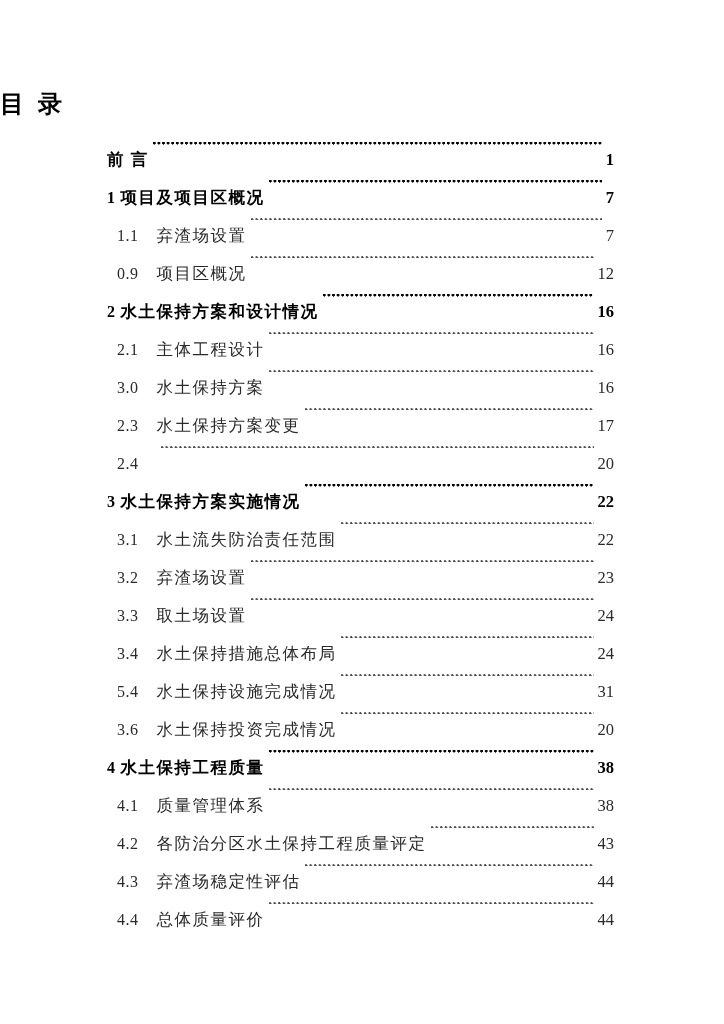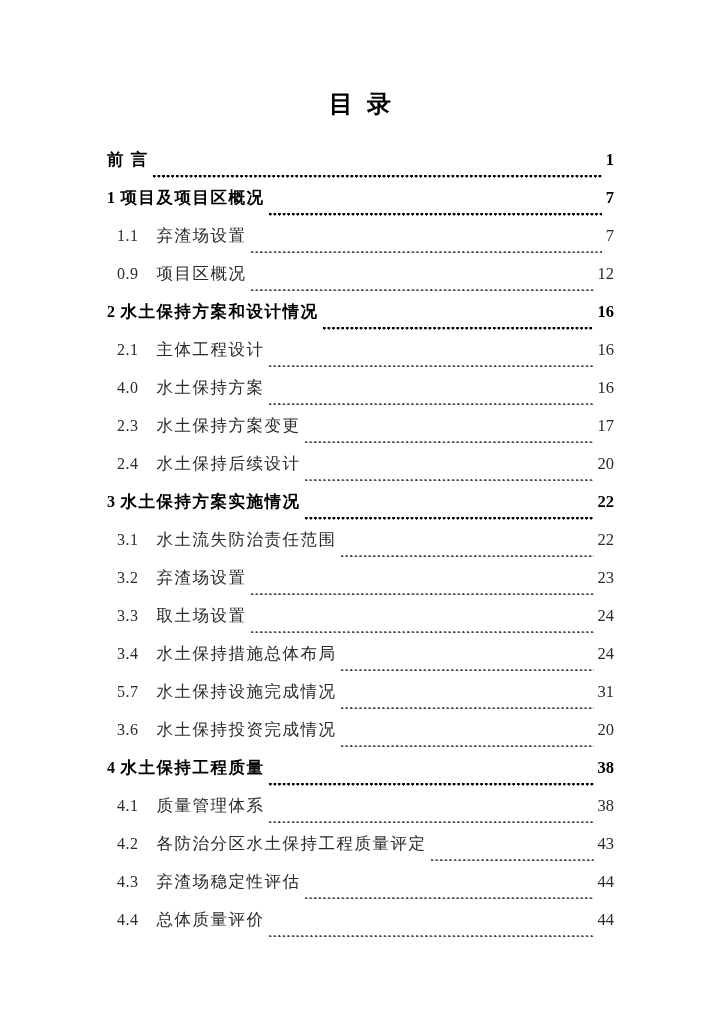--- a/index.html
+++ b/index.html
@@ -14,33 +14,32 @@
     background: #ffffff;
     overflow: hidden;
     font-family: "Liberation Serif", "DejaVu Serif", serif;
     color: #000;
   }
   .doc-title {
     margin: 0;
     padding-top: 88px;
     height: 32px;
     line-height: 32px;
-    text-align: center;
     font-size: 24px;
     font-weight: 700;
     letter-spacing: 4px;
     white-space: pre;
     color: #000;
   }
   .toc-list {
     margin: 21px 110px 0 107px; 
   }
   .toc-row {
     display: flex;
-    align-items: flex-end;
+    align-items: flex-start;
     height: 38px;
     line-height: 38px;
     font-size: 16.5px;
     white-space: nowrap;
     cursor: default;
   }
   .toc-row.level-1 {
     font-weight: 700;
     color: #000;
   }
@@ -118,34 +117,33 @@
     <span class="toc-leader"></span>
     <span class="toc-page">16</span>
   </div>
       <div class="toc-row level-2">
     <span class="toc-num">2.1</span>
     <span class="toc-label">主体工程设计</span>
     <span class="toc-leader"></span>
     <span class="toc-page">16</span>
   </div>
       <div class="toc-row level-2">
-    <span class="toc-num">4.0</span>
+    <span class="toc-num">3.0</span>
     <span class="toc-label">水土保持方案</span>
     <span class="toc-leader"></span>
     <span class="toc-page">16</span>
   </div>
       <div class="toc-row level-2">
     <span class="toc-num">2.3</span>
     <span class="toc-label">水土保持方案变更</span>
     <span class="toc-leader"></span>
     <span class="toc-page">17</span>
   </div>
       <div class="toc-row level-2">
     <span class="toc-num">2.4</span>
-    <span class="toc-label">水土保持后续设计</span>
     <span class="toc-leader"></span>
     <span class="toc-page">20</span>
   </div>
       <div class="toc-row level-1">
     <span class="toc-num">3</span>
     <span class="toc-label">水土保持方案实施情况</span>
     <span class="toc-leader"></span>
     <span class="toc-page">22</span>
   </div>
       <div class="toc-row level-2">
@@ -166,21 +164,21 @@
     <span class="toc-leader"></span>
     <span class="toc-page">24</span>
   </div>
       <div class="toc-row level-2">
     <span class="toc-num">3.4</span>
     <span class="toc-label">水土保持措施总体布局</span>
     <span class="toc-leader"></span>
     <span class="toc-page">24</span>
   </div>
       <div class="toc-row level-2">
-    <span class="toc-num">5.7</span>
+    <span class="toc-num">5.4</span>
     <span class="toc-label">水土保持设施完成情况</span>
     <span class="toc-leader"></span>
     <span class="toc-page">31</span>
   </div>
       <div class="toc-row level-2">
     <span class="toc-num">3.6</span>
     <span class="toc-label">水土保持投资完成情况</span>
     <span class="toc-leader"></span>
     <span class="toc-page">20</span>
   </div>

